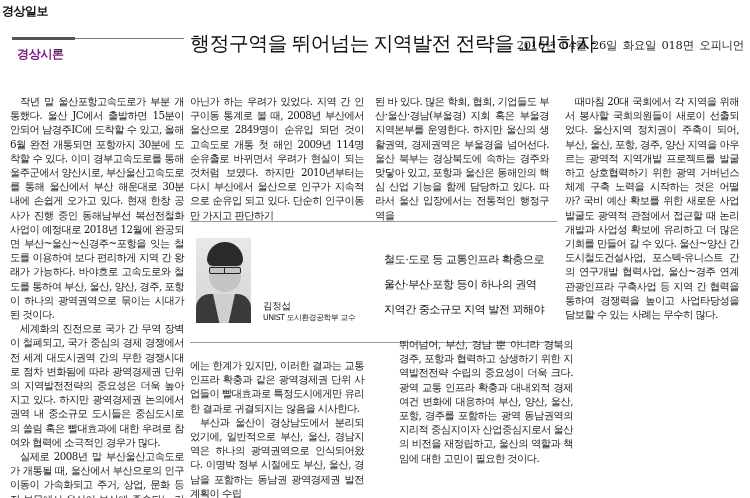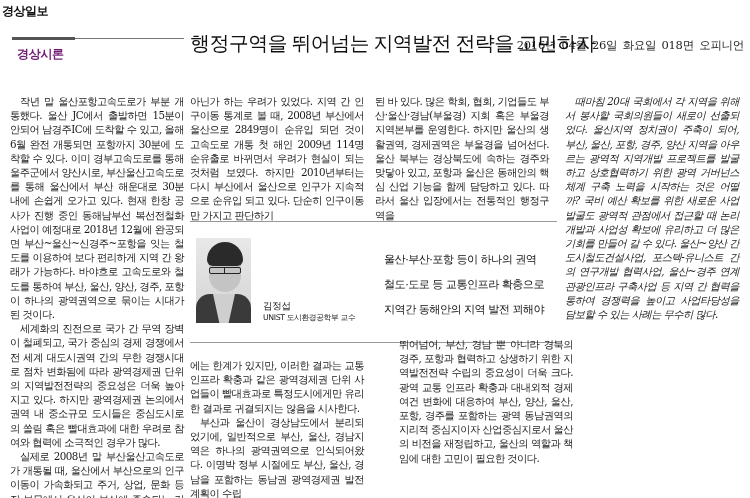--- a/index.html
+++ b/index.html
@@ -35,21 +35,21 @@
   .col {
     position: absolute; width: 174px;
     font-family: "DejaVu Serif", serif; font-size: 10.3px; line-height: 14.2px;
     color: #1a1a1a; text-align: justify; letter-spacing: -0.55px;
   }
   .col p { margin: 0; text-indent: 10px; }
   .col p.cont { text-indent: 0; }
   #col1 { left: 10px; top: 94px; }
   #col2a { left: 190px; top: 94px; }
   #col3a { left: 375px; top: 94px; }
-  #col4 { left: 565px; top: 94px; font-style: italic; }
+  #col4 { left: 565px; top: 94px; }
   #col2b { left: 190px; top: 358px; }
   #col3b { left: 375px; top: 337px; margin-left: 24px; }
   .rule-h {
     position: absolute; height: 1px; background: #999;
   }
   .photo {
     position: absolute; left: 196px; top: 238px; width: 55px; height: 85px;
     background: #cfcfcf; overflow: hidden;
   }
   .photo .bg { position:absolute; inset:0; background: linear-gradient(#e8e8e8, #d4d4d4); }
@@ -124,23 +124,23 @@
   <div class="body"></div>
   <div class="shirt"></div>
   <div class="face"></div>
   <div class="hair"></div>
   <div class="glasses"></div>
 </div>
 <div class="author-name">김정섭</div>
 <div class="author-title">UNIST 도시환경공학부 교수</div>
 
 <div class="pullquote">
+  <div>철도·도로 등 교통인프라 확충으로</div>
   <div>울산·부산·포항 등이 하나의 권역</div>
-  <div>철도·도로 등 교통인프라 확충으로</div>
-  <div>지역간 동해안의 지역 발전 꾀해야</div>
+  <div>지역간 중소규모 지역 발전 꾀해야</div>
 </div>
 
 <div id="col2b" class="col">
   <p class="cont">에는 한계가 있지만, 이러한 결과는 교통인프라 확충과 같은 광역경제권 단위 사업들이 빨대효과로 특정도시에게만 유리한 결과로 귀결되지는 않음을 시사한다.</p>
   <p>부산과 울산이 경상남도에서 분리되었기에, 일반적으로 부산, 울산, 경남지역은 하나의 광역권역으로 인식되어왔다. 이명박 정부 시절에도 부산, 울산, 경남을 포함하는 동남권 광역경제권 발전계획이 수립</p>
 </div>
 
 <div id="col3b" class="col">
   <p class="cont">뛰어넘어, 부산, 경남 뿐 아니라 경북의 경주, 포항과 협력하고 상생하기 위한 지역발전전략 수립의 중요성이 더욱 크다. 광역 교통 인프라 확충과 대내외적 경제여건 변화에 대응하여 부산, 양산, 울산, 포항, 경주를 포함하는 광역 동남권역의 지리적 중심지이자 산업중심지로서 울산의 비전을 재정립하고, 울산의 역할과 책임에 대한 고민이 필요한 것이다.</p>
 </div>

